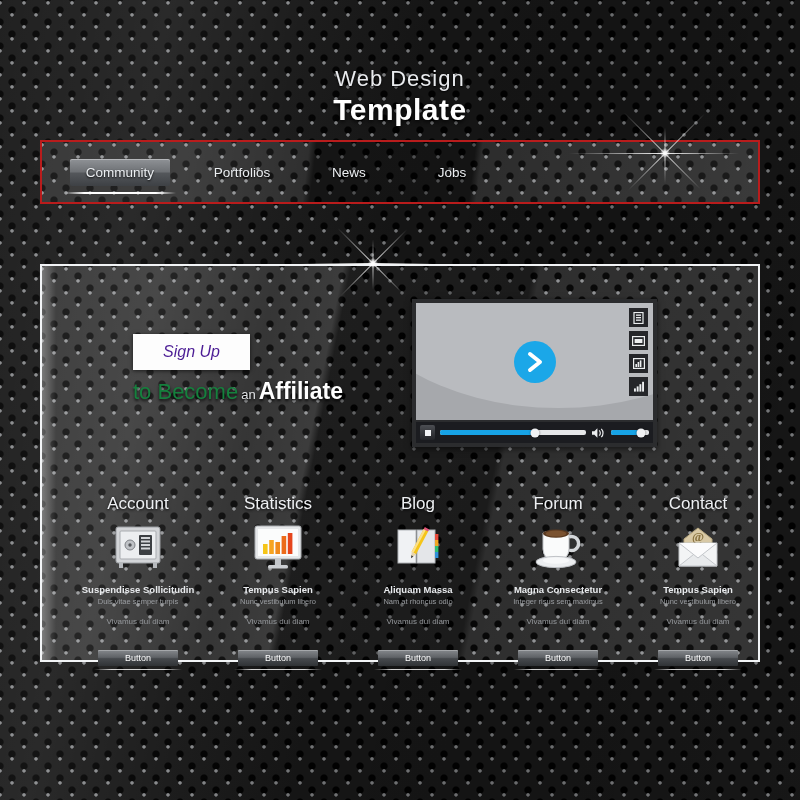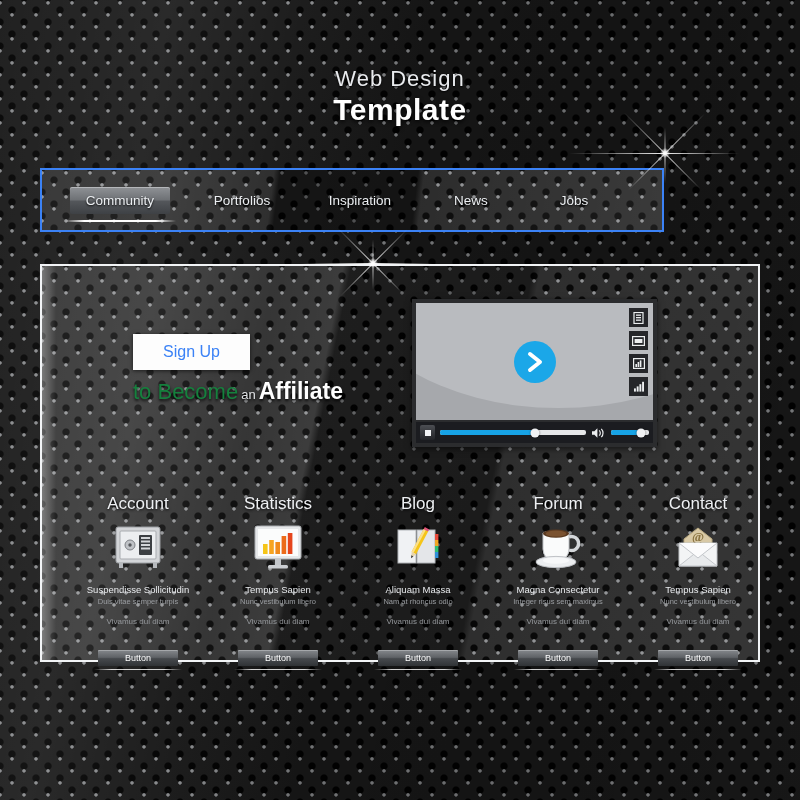--- a/index.html
+++ b/index.html
@@ -47,22 +47,22 @@
     text-shadow:0 1px 2px #000;
   }
   #title-line2{
     display:block;color:#ffffff;font-size:30px;font-weight:bold;
     letter-spacing:.5px;margin-top:5px;
     text-shadow:0 2px 4px rgba(0,0,0,.85);
   }
 
   
   #navbar{
-    position:absolute;left:40px;top:168px;width:624px;height:64px;
-    border:2px solid #3b82f6;
+    position:absolute;left:40px;top:140px;width:720px;height:64px;
+    border:2px solid #b91c1c;
     box-sizing:border-box;
     overflow:hidden;
     background:#1d1d1d;
   }
   #navbar .perf{background-color:#242424;}
   #nav-sheen{
     position:absolute;inset:0;
     background:linear-gradient(97deg,
       rgba(255,255,255,.10) 0%,
       rgba(255,255,255,.13) 20%,
@@ -134,23 +134,24 @@
   #panel-edge-glow{
     position:absolute;left:0;top:0;bottom:0;width:14px;
     background:linear-gradient(90deg,rgba(255,255,255,.30),rgba(255,255,255,0));
   }
 
   
   #signup-button{
     position:absolute;left:133px;top:334px;width:117px;height:36px;
     background:#fdfdfd;
     display:flex;align-items:center;justify-content:center;
-    color:#3b82f6;font-size:16px;
+    color:#4c1d95;font-size:16px;
     cursor:pointer;
     box-shadow:0 1px 4px rgba(0,0,0,.6);
+    font-style:italic;
   }
   #hero-tagline{
     position:absolute;left:133px;top:378px;
     white-space:nowrap;
     text-shadow:0 2px 3px rgba(0,0,0,.85);
   }
   #hero-text-1{color:#15803d;font-size:22px;font-weight:300;}
   #hero-text-2{color:#e3e5e8;font-size:13px;font-weight:300;margin:0 3px;}
   #hero-text-3{color:#ffffff;font-size:23px;font-weight:bold;}
 
@@ -224,21 +225,21 @@
   }
   .card{
     flex:1;text-align:center;cursor:default;
   }
   .card-title{
     color:#eef0f3;font-size:17px;font-weight:300;
     text-shadow:0 1px 3px rgba(0,0,0,.9);
     margin-bottom:8px;
   }
   .card-icon{height:52px;display:flex;align-items:center;justify-content:center;margin-bottom:10px;}
-  .card-head{color:#e9ebee;font-size:9.5px;font-weight:400;line-height:1.25;}
+  .card-head{color:#e9ebee;font-size:9.5px;font-weight:700;line-height:1.25;}
   .card-sub{color:#9a9da1;font-size:7.5px;line-height:1.3;margin-top:1px;}
   .card-note{color:#94979b;font-size:8px;margin-top:10px;}
   .card-button{
     display:inline-block;position:relative;margin-top:24px;
     min-width:62px;padding:3px 9px;
     background:linear-gradient(180deg,#85888c 0%,#5f6266 46%,#46494d 54%,#303336 100%);
     color:#ffffff;font-size:9px;border-radius:1px;
     box-shadow:inset 0 1px 0 rgba(255,255,255,.28);
     cursor:pointer;
   }
@@ -265,23 +266,20 @@
 
     <div class="nav-item active" id="nav-item-community">
       <span>Community</span>
       <span class="nav-underline"></span>
     </div>
 
     <div class="nav-item" id="nav-item-portfolios">
       <span>Portfolios</span>
     </div>
 
-    <div class="nav-item" id="nav-item-inspiration">
-      <span>Inspiration</span>
-    </div>
 
     <div class="nav-item" id="nav-item-news">
       <span>News</span>
     </div>
 
 
     <div class="nav-item" id="nav-item-jobs">
       <span>Jobs</span>
     </div>
   </div>

